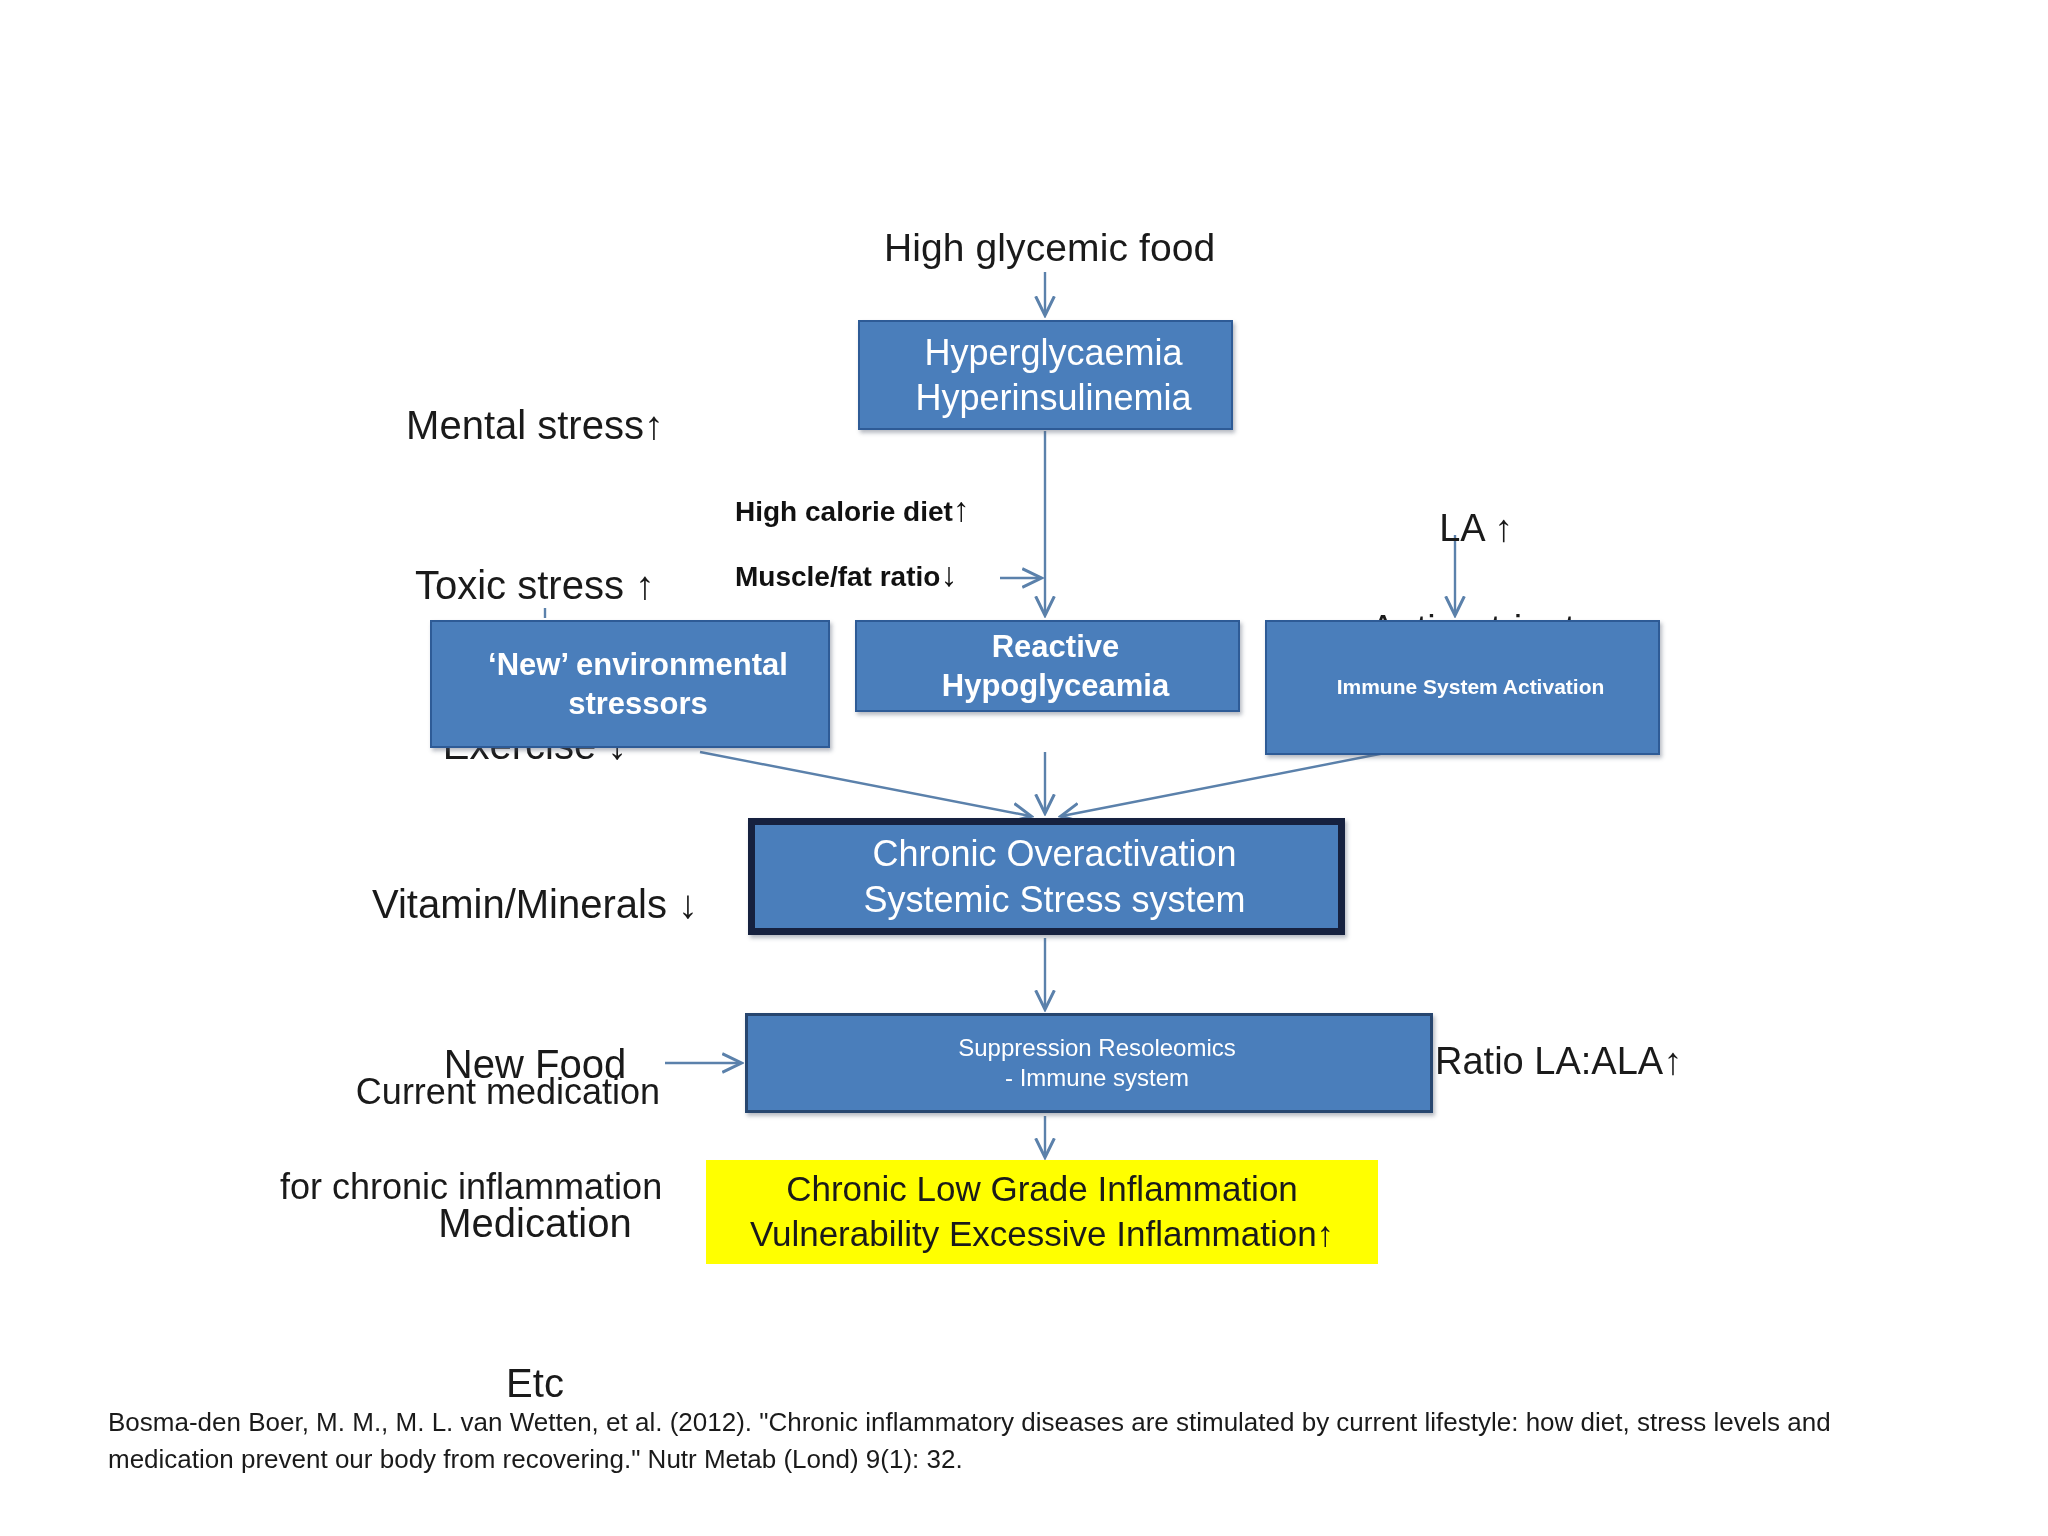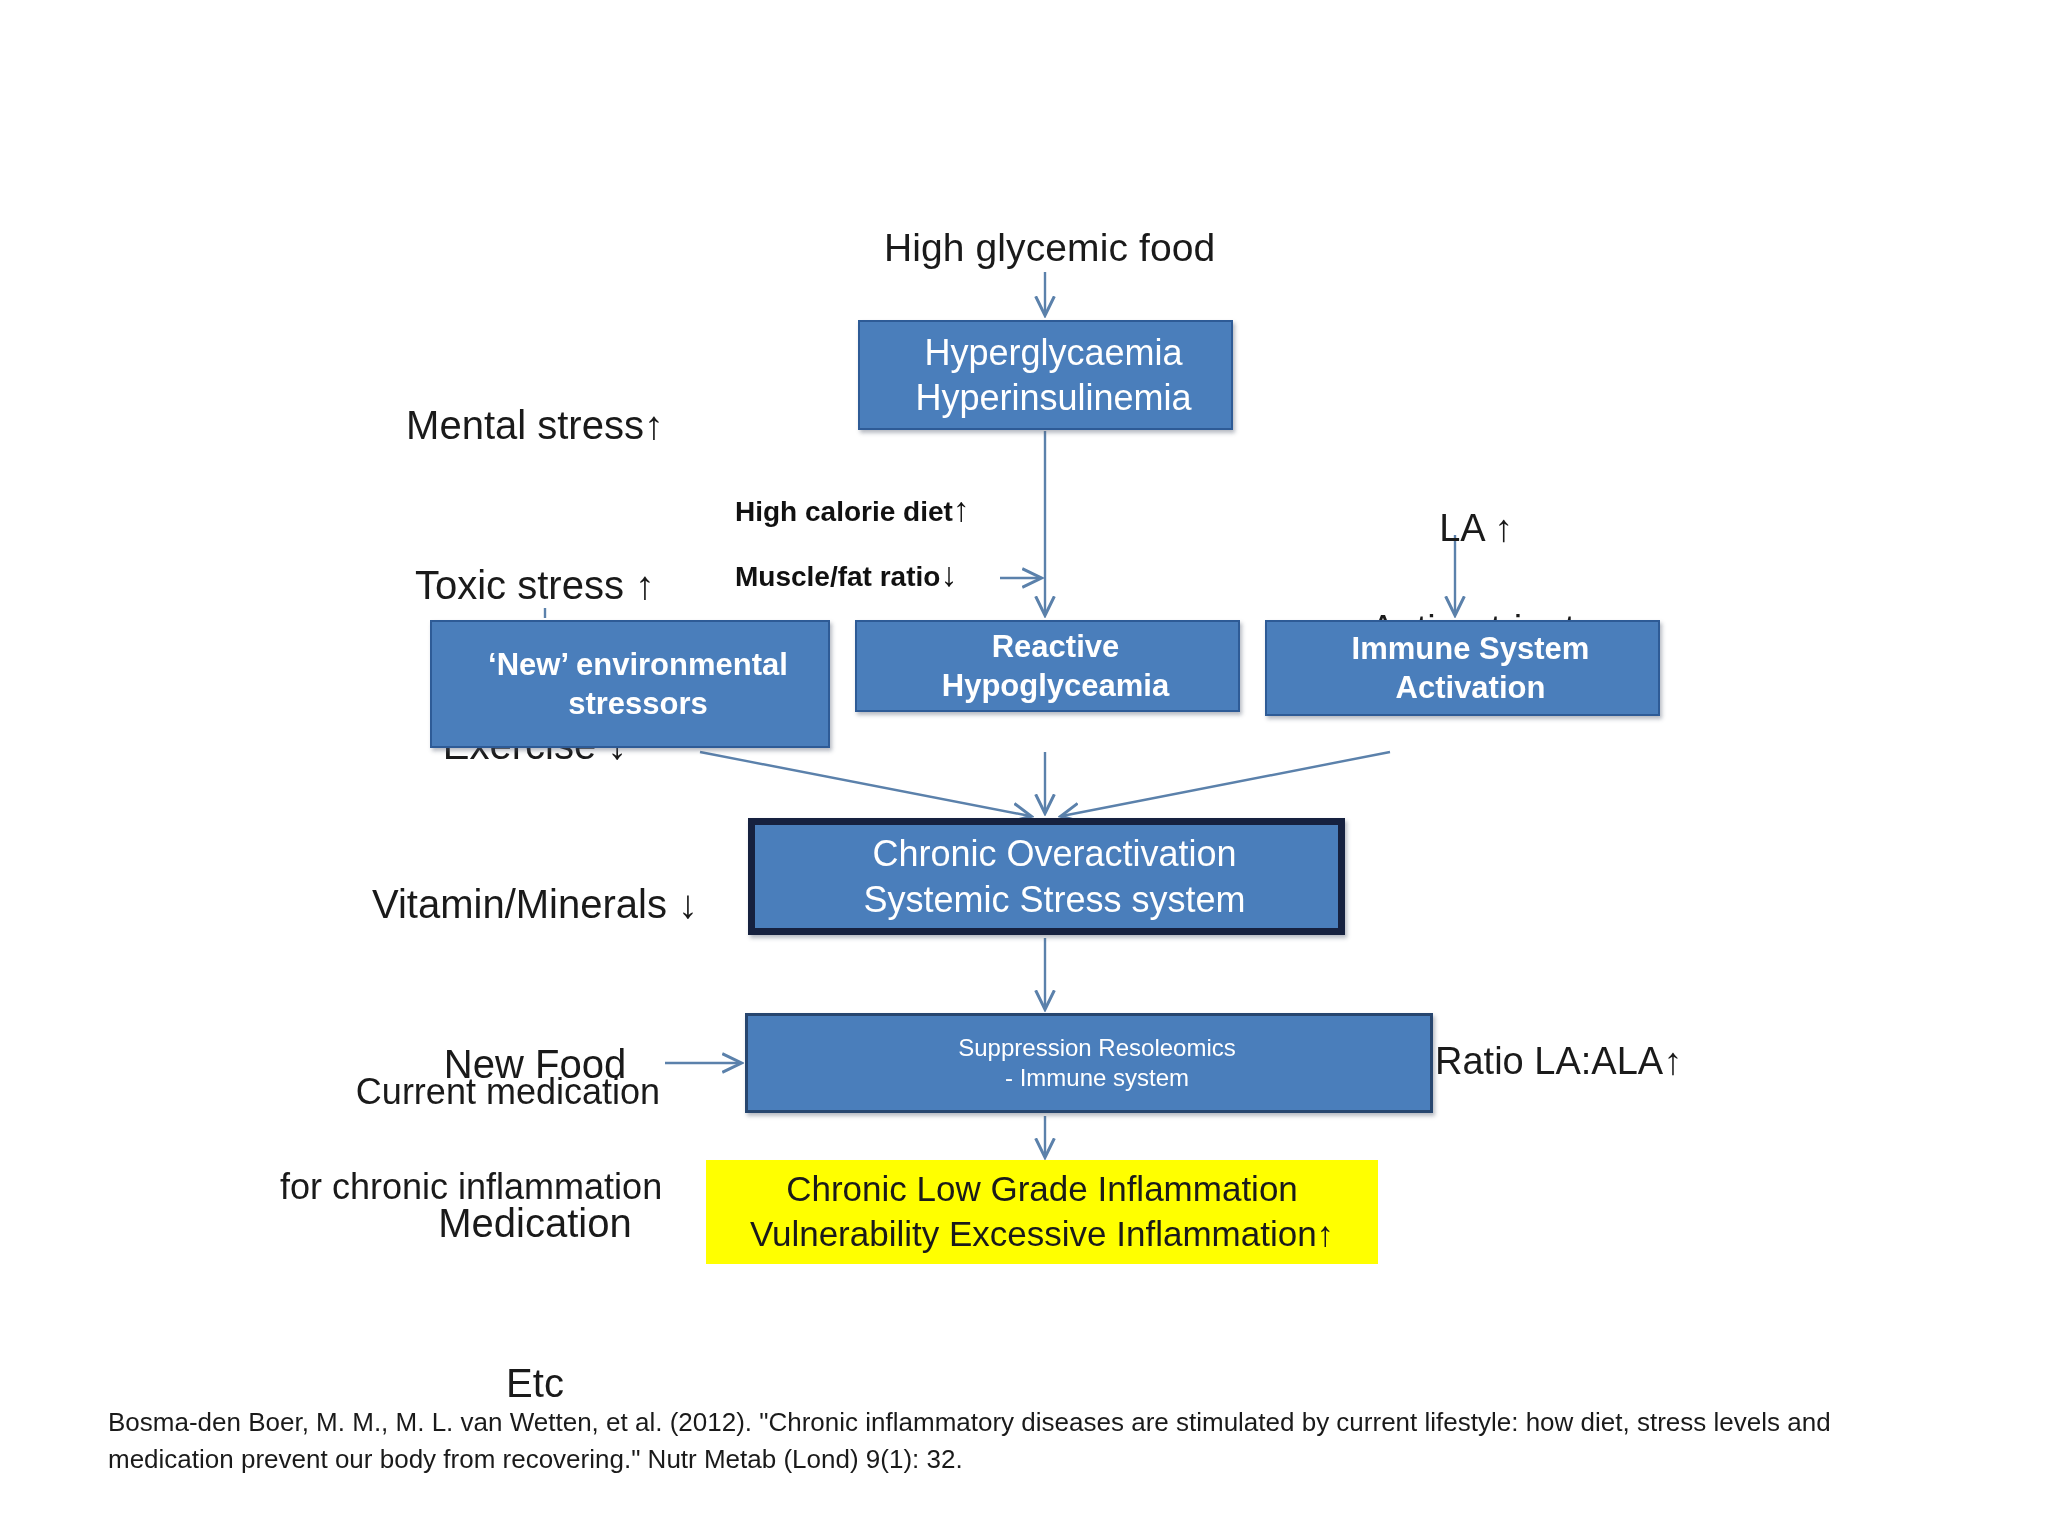--- a/index.html
+++ b/index.html
@@ -67,22 +67,22 @@
   }
   #box-new-env-stressors{
     left:430px;top:620px;width:400px;height:128px;
     font-size:31px;font-weight:bold;
   }
   #box-reactive-hypo{
     left:855px;top:620px;width:385px;height:92px;
     font-size:31px;font-weight:bold;
   }
   #box-immune-activation{
-    left:1265px;top:620px;width:395px;height:96px;
-    font-size:31px;font-weight:bold;
+    left:1265px;top:620px;width:395px;height:135px;
+    font-size:21px;font-weight:bold;
   }
   #box-chronic-overactivation{
     left:748px;top:818px;width:597px;height:117px;
     border:7px solid #16213f;
     font-size:36px;font-weight:400;
   }
   #box-suppression{
     left:745px;top:1013px;width:688px;height:100px;
     border:3px solid #27466f;
     font-size:24px;font-weight:400;

